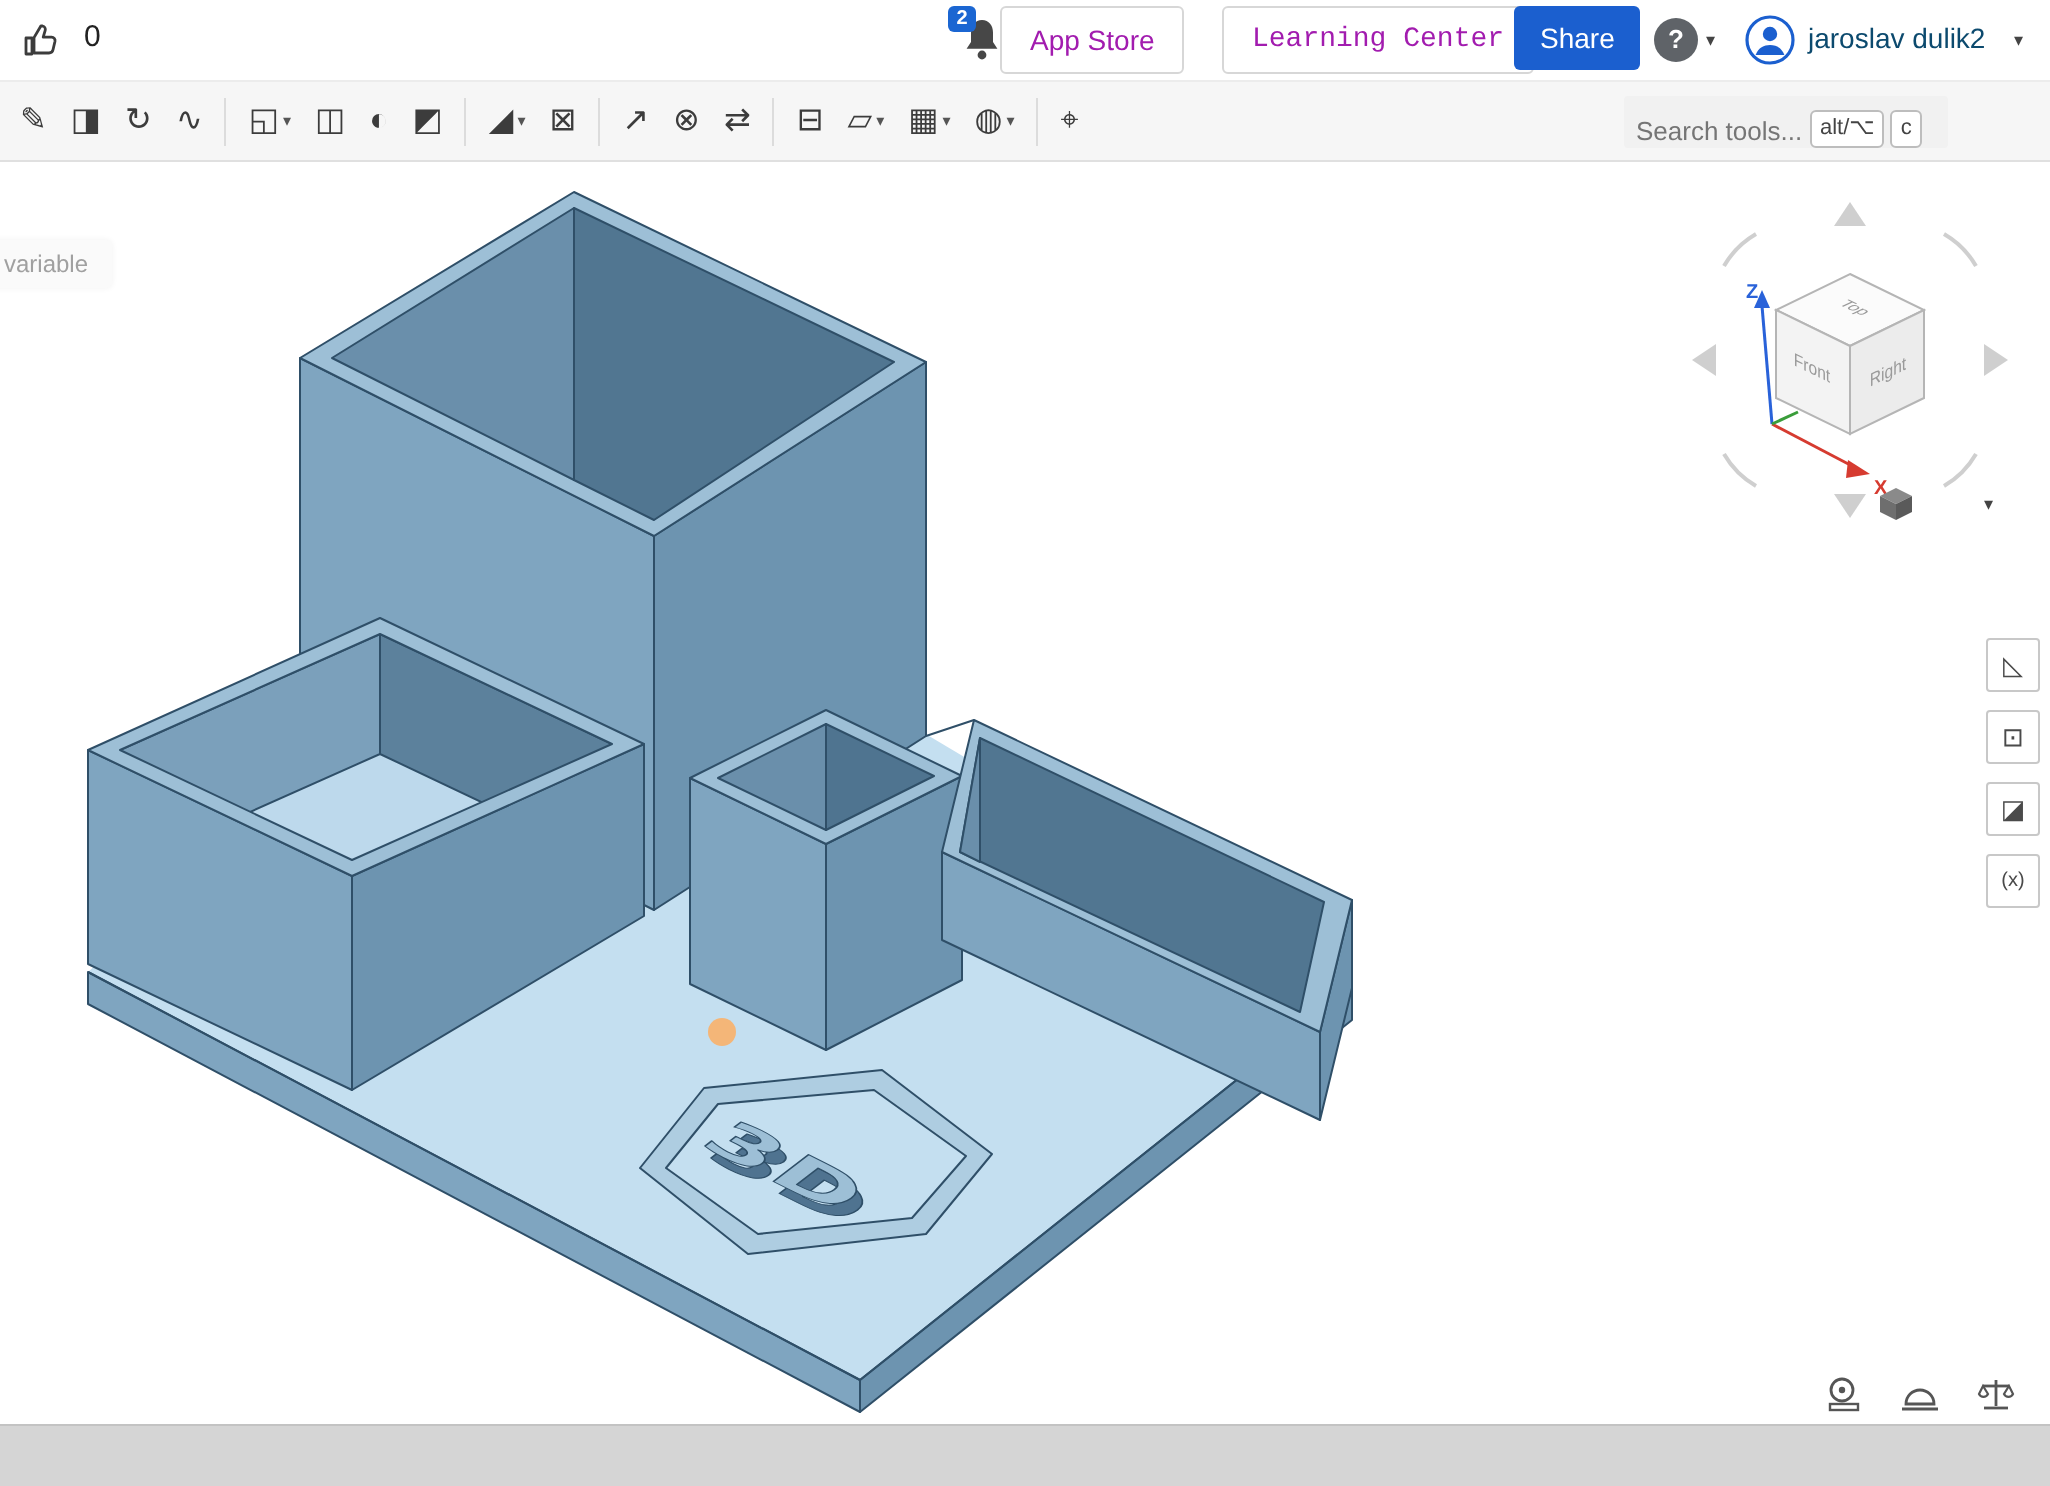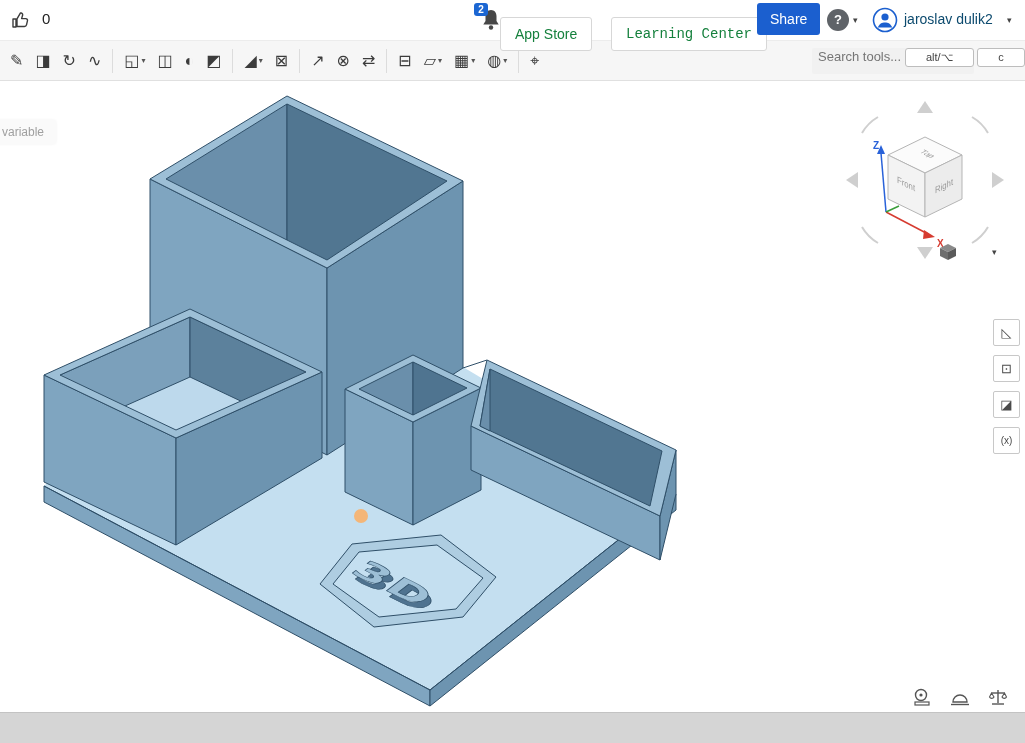--- a/index.html
+++ b/index.html
@@ -8,22 +8,22 @@
 
   
   .topbar{position:absolute;top:0;left:0;width:1025px;height:40px;background:#fff;
           border-bottom:1px solid #ececec;z-index:30;}
   .thumb-wrap{position:absolute;left:10px;top:9px;width:22px;height:22px;}
   .like-count{position:absolute;left:42px;top:10px;font-size:15px;color:#222;}
   .bell-wrap{position:absolute;left:480px;top:8px;width:24px;height:26px;}
   .bell-badge{position:absolute;left:-6px;top:-5px;min-width:10px;height:13px;padding:0 2px;
               background:#1b66d2;color:#fff;font-size:10px;font-weight:bold;line-height:13px;
               text-align:center;border-radius:3px;}
-  .hbtn{position:absolute;top:17px;height:32px;line-height:32px;padding:0 14px;background:#fff;
-        border:1px solid #d7d7d7;border-radius:3px;font-size:14px;color:#15803d;cursor:pointer;white-space:nowrap;}
+  .hbtn{position:absolute;top:3px;height:32px;line-height:32px;padding:0 14px;background:#fff;
+        border:1px solid #d7d7d7;border-radius:3px;font-size:14px;color:#a21caf;cursor:pointer;white-space:nowrap;}
   .hbtn.appstore{left:500px;}
   .hbtn.learning{left:611px;font-family:Liberation Mono, monospace;}
   .share{position:absolute;left:757px;top:3px;height:32px;line-height:32px;padding:0 13px;
          border-radius:3px;color:#fff;font-size:14px;cursor:pointer;border:none;}
   .help-circle{position:absolute;left:827px;top:9px;width:22px;height:22px;border-radius:50%;
                background:#5f6368;color:#fff;font-size:13px;font-weight:bold;text-align:center;
                line-height:22px;cursor:pointer;}
   .caret{font-size:9px;color:#444;}
   .help-caret{position:absolute;left:853px;top:15px;cursor:pointer;}
   .avatar{position:absolute;left:872px;top:7px;width:26px;height:26px;border-radius:50%;
@@ -33,25 +33,25 @@
 
   
   .toolbar{position:absolute;top:41px;left:0;width:1025px;height:40px;background:#f6f6f6;
            border-bottom:1px solid #e0e0e0;z-index:29;display:flex;align-items:center;padding-left:4px;box-sizing:border-box;}
   .tbtn{height:30px;padding:0 5px;display:flex;align-items:center;justify-content:center;
         color:#3c3c3c;font-size:16px;border-radius:3px;cursor:pointer;margin:0 1px;}
   .tbtn .tglyph{font-size:16px;line-height:30px;}
   .tcaret{font-size:8px;color:#555;margin-left:2px;}
   .tsep{width:1px;height:24px;background:#dcdcdc;margin:0 5px;}
   .search-tools{position:absolute;left:812px;top:7px;width:162px;height:26px;background:#f1f1f1;
-                border-radius:2px;display:flex;align-items:flex-start;padding:0 4px;box-sizing:border-box;}
+                border-radius:2px;display:flex;align-items:flex-end;padding:0 4px;box-sizing:border-box;}
   .search-tools input{border:none;outline:none;background:transparent;width:82px;
                       font-size:13px;color:#555;font-family:"Liberation Sans",sans-serif;}
   .keycap{font-size:11px;color:#444;background:#fff;border:1px solid #bdbdbd;border-radius:3px;
-          padding:0 20px;height:17px;line-height:17px;margin-left:3px;white-space:nowrap;}
+          padding:0 4px;height:17px;line-height:17px;margin-left:3px;white-space:nowrap;}
 
   
   .canvas{position:absolute;top:82px;left:0;width:1025px;height:630px;background:#fff;overflow:hidden;}
   .model-svg{position:absolute;left:0;top:0;}
   .var-label{position:absolute;left:-10px;top:38px;padding:5px 12px;background:#fafafa;
              color:#a0a0a0;font-size:12px;border-radius:3px;box-shadow:0 0 3px rgba(0,0,0,0.06);}
   .viewcube-svg{position:absolute;left:840px;top:13px;}
   .viewmode{position:absolute;left:938px;top:158px;width:70px;height:24px;display:flex;
             align-items:center;cursor:pointer;}
   .viewmode .vm-caret{margin-left:34px;font-size:9px;color:#444;}

